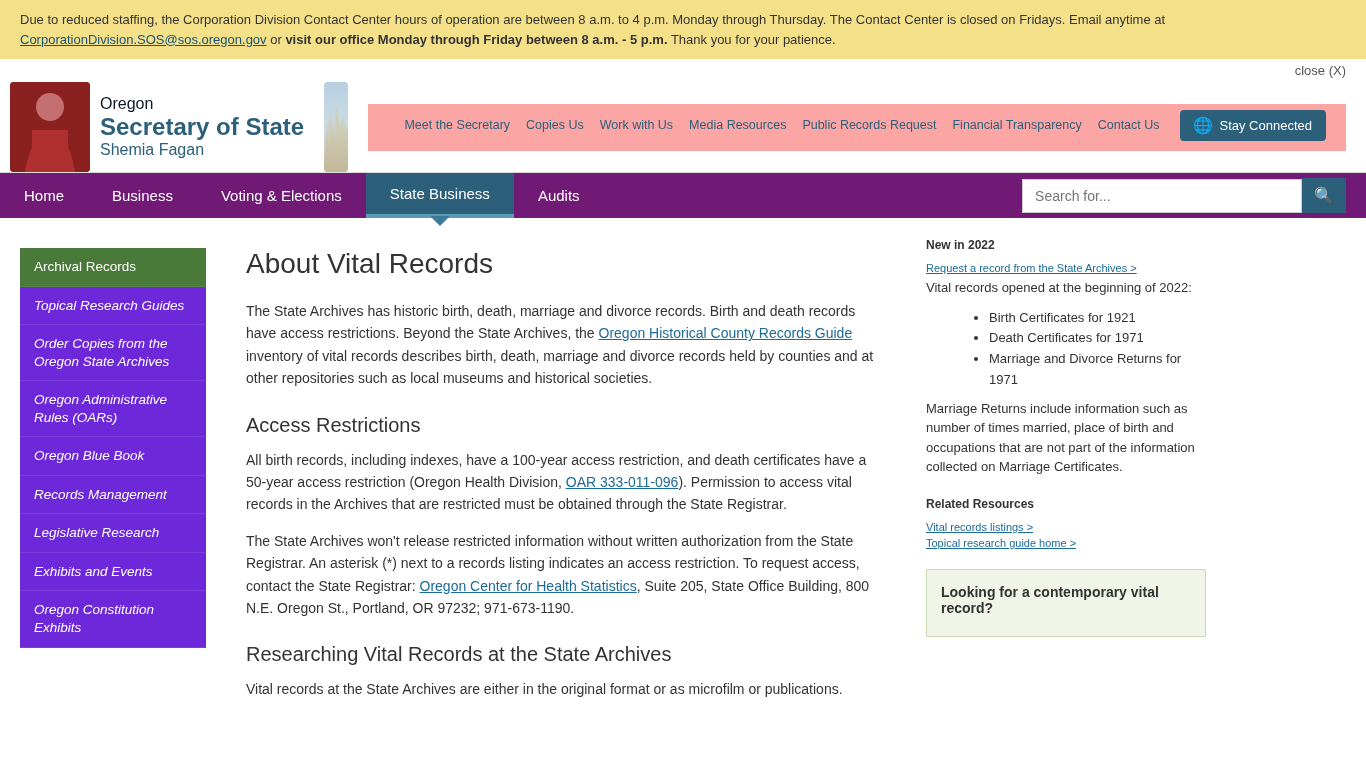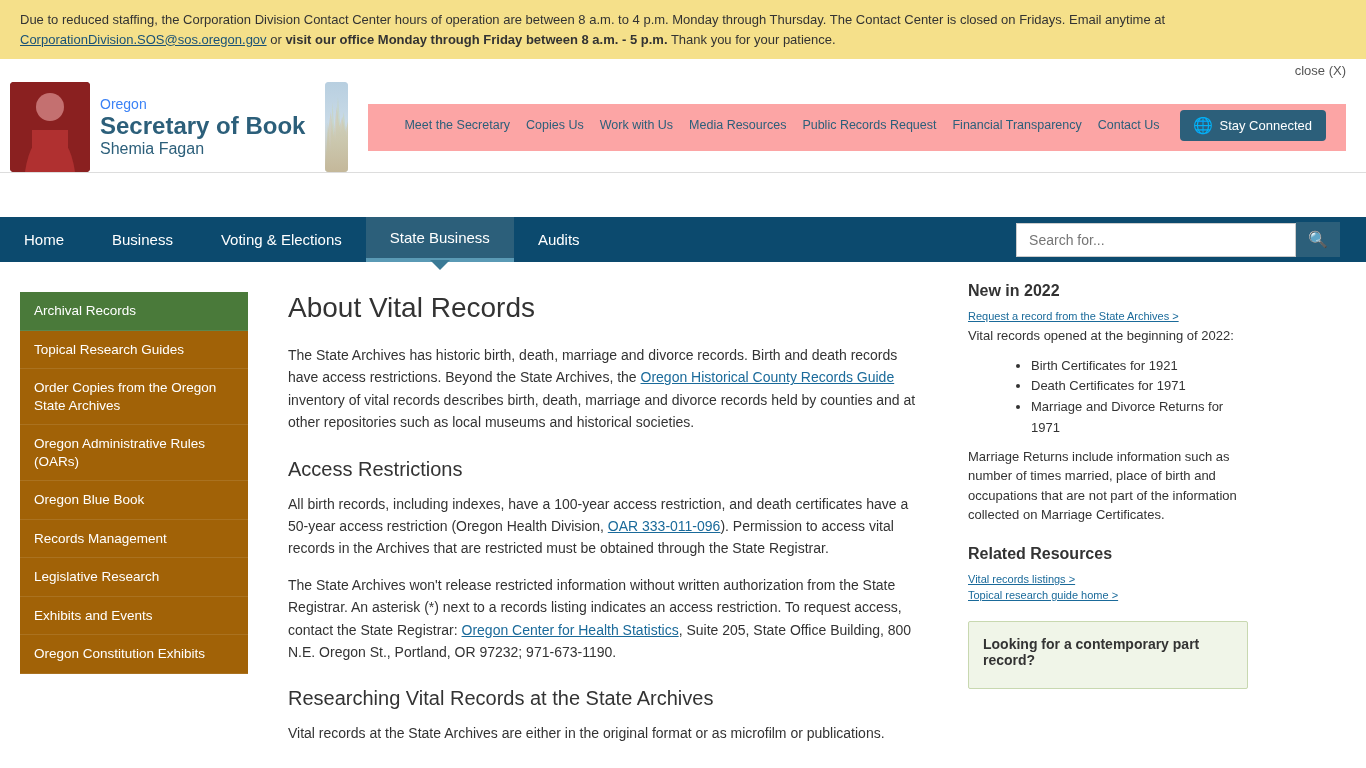--- a/index.html
+++ b/index.html
@@ -48,21 +48,21 @@
       overflow: hidden;
       flex-shrink: 0;
       display: flex;
       align-items: flex-end;
       justify-content: center;
     }
     #logo-figure svg { width: 100%; }
     #logo-text {
       margin-left: 10px;
     }
-    #logo-text .oregon { font-size: 14px; color: #3b82f6; }
+    #logo-text .oregon { font-size: 16px; color: #0f172a; }
     #logo-text .sos { font-size: 24px; font-weight: bold; color: #2c5f7a; }
     #logo-text .name { font-size: 16px; color: #2c5f7a; }
 
     
     #header-bg {
       flex: 1;
       height: 90px;
       background: linear-gradient(to bottom, #c8d8e8 0%, #e8eff5 60%, #d4c8b0 100%);
       margin: 0 20px;
       border-radius: 4px;
@@ -101,24 +101,23 @@
       font-size: 13px;
       margin-left: 20px;
       display: flex;
       align-items: center;
       gap: 6px;
     }
     #stay-connected-btn .globe-icon { font-size: 16px; }
 
     
     #main-nav {
-      background: #0c4a6e;
-      display: flex;
-      align-items: center;
-      margin-top: 44px;
+      background: #701a75;
+      display: flex;
+      align-items: center;
     }
     .nav-item {
       padding: 12px 24px;
       color: #fff;
       font-size: 15px;
       cursor: pointer;
       text-decoration: none;
       display: block;
       white-space: nowrap;
     }
@@ -135,21 +134,21 @@
       transform: translateX(-50%);
       border-left: 10px solid transparent;
       border-right: 10px solid transparent;
       border-top: 10px solid #3a7a96;
     }
     #search-area {
       flex: 1;
       display: flex;
       align-items: center;
       justify-content: flex-end;
-      padding-right: 26px;
+      padding-right: 20px;
     }
     #search-input {
       padding: 8px 12px;
       width: 280px;
       border: 1px solid #ccc;
       font-size: 14px;
       outline: none;
     }
     #search-btn {
       background: #2c5f7a;
@@ -164,39 +163,40 @@
     #page-content {
       display: flex;
       max-width: 1366px;
       margin: 0 auto;
       padding: 20px;
       gap: 20px;
     }
 
     
     #sidebar {
-      width: 228px;
+      width: 186px;
       flex-shrink: 0;
     }
     .sidebar-item {
       display: block;
       padding: 10px 14px;
       text-decoration: none;
       font-size: 13.5px;
       line-height: 1.3;
       cursor: pointer;
       border-bottom: 1px solid rgba(255,255,255,0.1);
     }
     .sidebar-item.active {
       background: #4a7a3a;
       color: #fff;
     }
     .sidebar-item.secondary {
-      background: #a16207;
-      color: #fff;
+      background: #6d28d9;
+      color: #fff;
+      font-style: italic;
     }
 
     
     #main-content {
       flex: 1;
       padding: 10px 20px;
       max-width: 680px;
     }
     #main-content h1 {
       font-size: 28px;
@@ -218,21 +218,21 @@
     }
     #main-content a { color: #1a6a9a; }
 
     
     #right-sidebar {
       width: 280px;
       flex-shrink: 0;
       font-size: 13.5px;
     }
     #right-sidebar h3 {
-      font-size: 16px;
+      font-size: 12px;
       font-weight: bold;
       color: #333;
       margin-bottom: 10px;
     }
     #right-sidebar p { font-size: 13px; line-height: 1.5; margin-bottom: 10px; }
     #right-sidebar ul { margin: 8px 0 8px 18px; }
     #right-sidebar ul li { font-size: 13px; line-height: 1.6; margin-left: 45px; }
     #right-sidebar a { color: #1a6a9a; font-size: 11px; display: block; margin: 4px 0; }
     .related-resources { margin-top: 20px; }
     .related-resources h3 { margin-bottom: 8px; }
@@ -265,21 +265,21 @@
         <svg viewBox="0 0 80 90" xmlns="http://www.w3.org/2000/svg">
           <rect width="80" height="90" fill="#8a2020"></rect>
 
           <circle cx="40" cy="25" r="14" fill="#c47070"></circle>
           <path d="M15 90 Q20 55 40 50 Q60 55 65 90Z" fill="#b03030"></path>
           <rect x="22" y="48" width="36" height="20" fill="#b03030"></rect>
         </svg>
       </div>
       <div id="logo-text">
         <div class="oregon">Oregon</div>
-        <div class="sos">Secretary of Book</div>
+        <div class="sos">Secretary of State</div>
         <div class="name">Shemia Fagan</div>
       </div>
     </div>
   </div>
   <div id="header-bg">
     <svg width="100%" height="90" viewBox="0 0 800 90" preserveAspectRatio="none" xmlns="http://www.w3.org/2000/svg">
       <defs>
         <linearGradient id="skyGrad" x1="0%" y1="0%" x2="0%" y2="100%">
           <stop offset="0%" style="stop-color:#b8cfe0;stop-opacity:1"></stop>
           <stop offset="100%" style="stop-color:#dde8f0;stop-opacity:1"></stop>
@@ -371,17 +371,17 @@
 
     <p>Marriage Returns include information such as number of times married, place of birth and occupations that are not part of the information collected on Marriage Certificates.</p>
 
     <div class="related-resources">
       <h3>Related Resources</h3>
       <a href="#">Vital records listings &gt;</a>
       <a href="#">Topical research guide home &gt;</a>
     </div>
 
     <div class="contemporary-box">
-      <h4>Looking for a contemporary part record?</h4>
+      <h4>Looking for a contemporary vital record?</h4>
     </div>
   </div>
 
 </div>
 
 </body></html>

